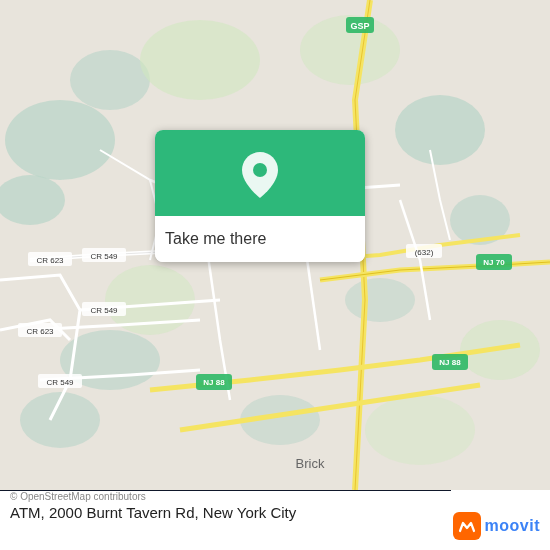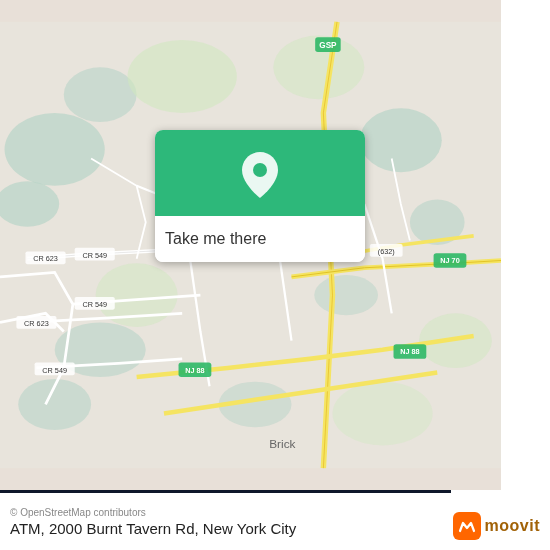--- a/index.html
+++ b/index.html
@@ -5,21 +5,21 @@
     * { margin: 0; padding: 0; box-sizing: border-box; }
     body {
       width: 550px;
       height: 550px;
       overflow: hidden;
       font-family: Arial, sans-serif;
       position: relative;
     }
 
     #map-container {
-      width: 501px;
+      width: 550px;
       height: 490px;
       position: relative;
       overflow: hidden;
       background-color: #e8e0d8;
     }
 
     
     #map-svg {
       width: 100%;
       height: 100%;
@@ -68,23 +68,23 @@
       border: none;
       outline: none;
     }
 
     #bottom-bar {
       width: 451px;
       height: 60px;
       background: white;
       display: flex;
       flex-direction: column;
-      justify-content: center;
+      justify-content: flex-start;
       padding: 0 10px;
-      border-top: 3px solid #0f172a;
+      border-top: 1px solid #0f172a;
     }
 
     #attribution {
       font-size: 10px;
       color: #888;
       margin-bottom: 2px;
     }
 
     #location-name {
       font-size: 15px;
@@ -111,21 +111,21 @@
       align-items: center;
       justify-content: center;
       color: white;
       font-size: 14px;
       font-weight: bold;
     }
 
     #moovit-text {
       font-size: 16px;
       font-weight: bold;
-      color: #a16207;
+      color: #3b82f6;
       letter-spacing: 0.5px;
     }
   </style>
 </head>
 <body>
 
 <div id="map-container">
   <svg id="map-svg" viewBox="0 0 550 490" xmlns="http://www.w3.org/2000/svg">
 
     <rect width="550" height="490" fill="#e8e4dc"></rect>

